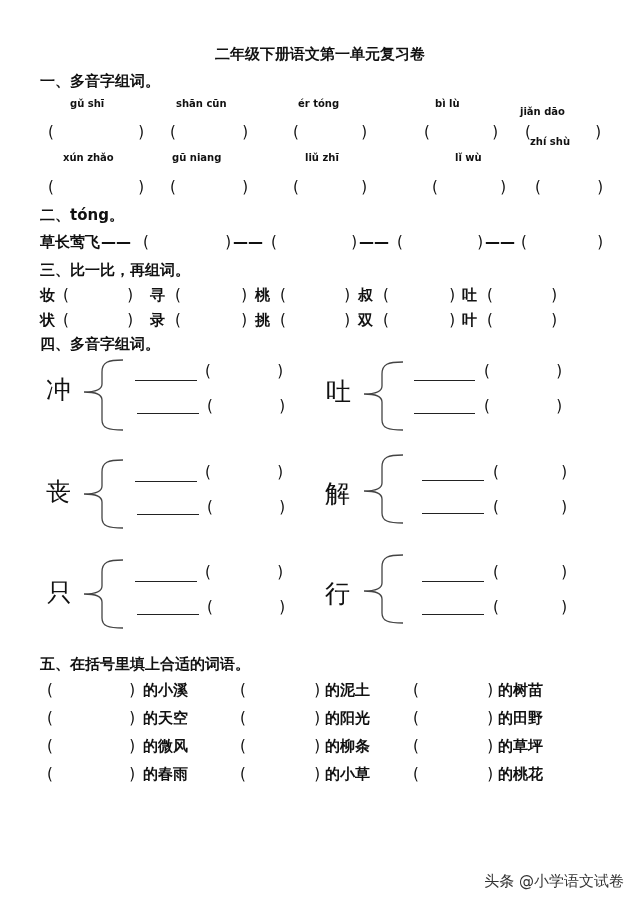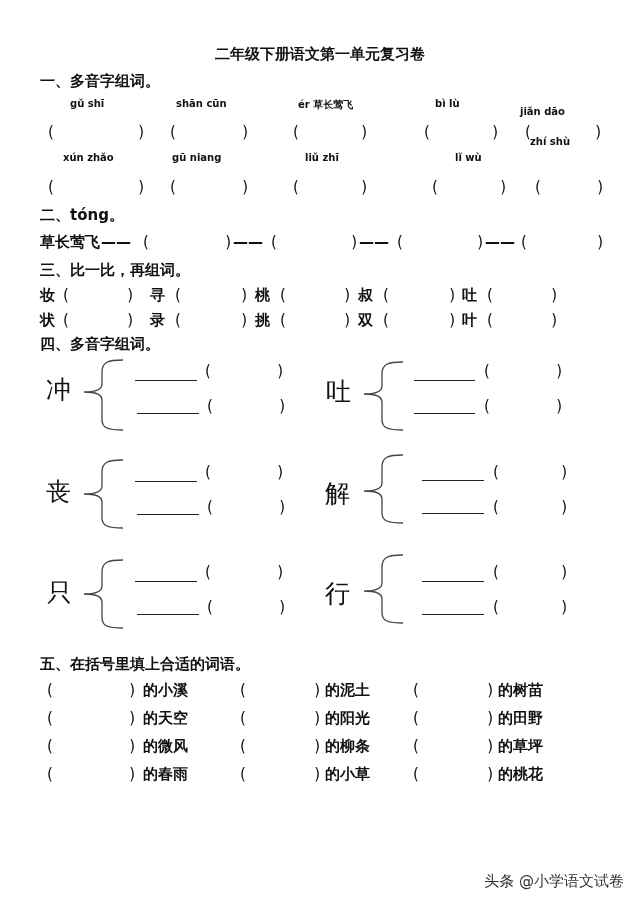--- a/index.html
+++ b/index.html
@@ -21,21 +21,21 @@
 </style>
 </head>
 <body>
 
 <div class="abs title">二年级下册语文第一单元复习卷</div>
 
 <div class="abs heading" style="top:72px;">一、多音字组词。</div>
 
 <div class="abs py" style="left:70px; top:98px;">gǔ shī</div>
 <div class="abs py" style="left:176px; top:98px;">shān cūn</div>
-<div class="abs py" style="left:298px; top:98px;">ér 草长莺飞</div>
+<div class="abs py" style="left:298px; top:98px;">ér tóng</div>
 <div class="abs py" style="left:435px; top:98px;">bì lù</div>
 <div class="abs py" style="left:520px; top:106px;">jiǎn dāo</div>
 
 <div class="abs paren" style="left:48px; top:123px; width:96px;">
     <span style="float:left">(</span>
     <span style="float:right">)</span>
   </div>
 <div class="abs paren" style="left:170px; top:123px; width:78px;">
     <span style="float:left">(</span>
     <span style="float:right">)</span>

